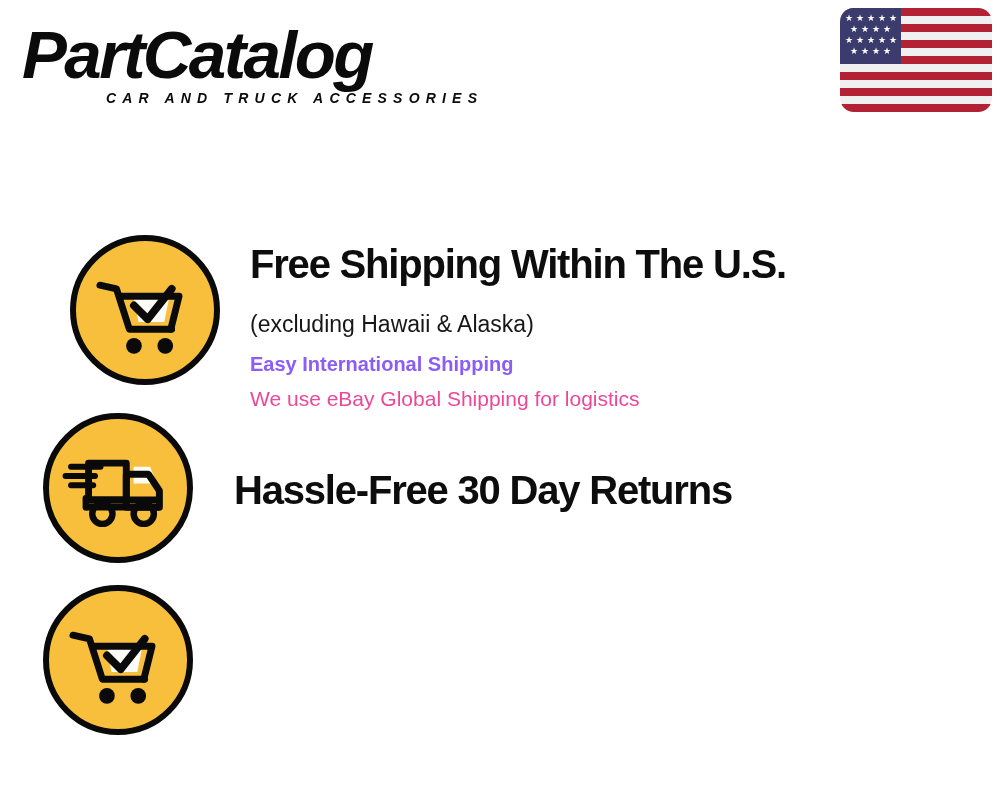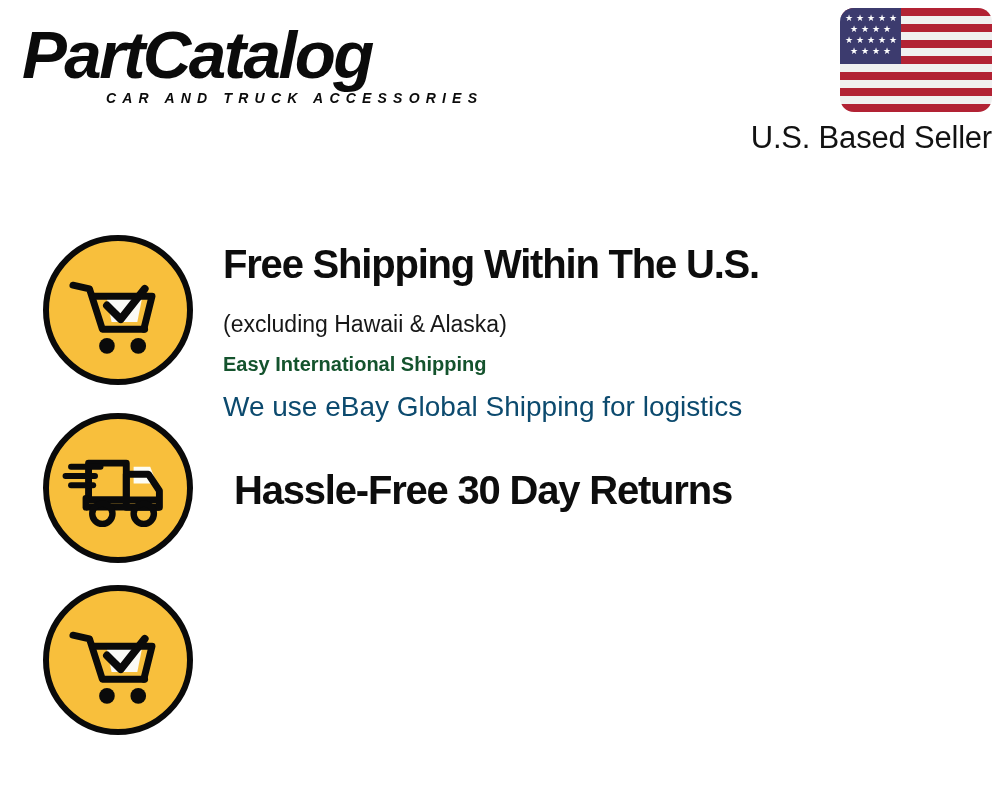--- a/index.html
+++ b/index.html
@@ -94,21 +94,21 @@
 
   
   .features { position: absolute; left: 0; top: 235px; width: 1000px; }
   .feature-row {
     position: absolute;
     left: 0;
     width: 1000px;
     display: flex;
     align-items: flex-start;
   }
-  .feature-row.r0 { top: 0px; }
+  .feature-row.r0 { top: 0px; padding-left: 27px; }
   .feature-row.r1 { top: 178px; gap: 11px; }
   .feature-row.r2 { top: 350px; }
 
   .icon-badge {
     position: relative;
     flex: 0 0 auto;
     margin-left: 43px;
     width: 150px;
     height: 150px;
     border-radius: 50%;
@@ -137,30 +137,30 @@
     line-height: 30px;
     color: #171717;
     margin-top: 22px;
     white-space: nowrap;
   }
   .feature-sub2-strong {
     font-family: "Liberation Sans", sans-serif;
     font-weight: bold;
     font-size: 20px;
     line-height: 26px;
-    color: #14532d;
+    color: #8b5cf6;
     margin-top: 12px;
     white-space: nowrap;
   }
   .feature-sub3 {
     font-family: "Liberation Sans", sans-serif;
-    font-size: 28px;
+    font-size: 21px;
     line-height: 28px;
-    color: #0c4a6e;
-    margin-top: 16px;
+    color: #ec4899;
+    margin-top: 8px;
     white-space: nowrap;
   }
   .feature-title.centered { margin-top: 48px; }
 </style>
 </head>
 <body>
 
 <div class="page">
 
   <div class="brand-logo">
@@ -192,21 +192,20 @@
       <span class="star" style="left:5px;  top:28px;">★</span>
       <span class="star" style="left:16px; top:28px;">★</span>
       <span class="star" style="left:27px; top:28px;">★</span>
       <span class="star" style="left:38px; top:28px;">★</span>
       <span class="star" style="left:49px; top:28px;">★</span>
       <span class="star" style="left:10px; top:39px;">★</span>
       <span class="star" style="left:21px; top:39px;">★</span>
       <span class="star" style="left:32px; top:39px;">★</span>
       <span class="star" style="left:43px; top:39px;">★</span>
     </div>
-    <div class="seller-label">U.S. Based Seller</div>
   </div>
 
   <div class="features">
 
     <div class="feature-row r0">
       <div class="icon-badge">
         <svg viewBox="0 0 150 150" xmlns="http://www.w3.org/2000/svg">
           <polygon points="62,58 102,58 96,88 68,88" fill="#fbfbf7"></polygon>
           <path d="M26 48 L44 52 L58 96 L104 96" fill="none" stroke="#0a0a0a" stroke-width="7.5" stroke-linecap="round" stroke-linejoin="round"></path>
           <path d="M48 60 L112 60 L103 96" fill="none" stroke="#0a0a0a" stroke-width="7.5" stroke-linecap="round" stroke-linejoin="round"></path>

